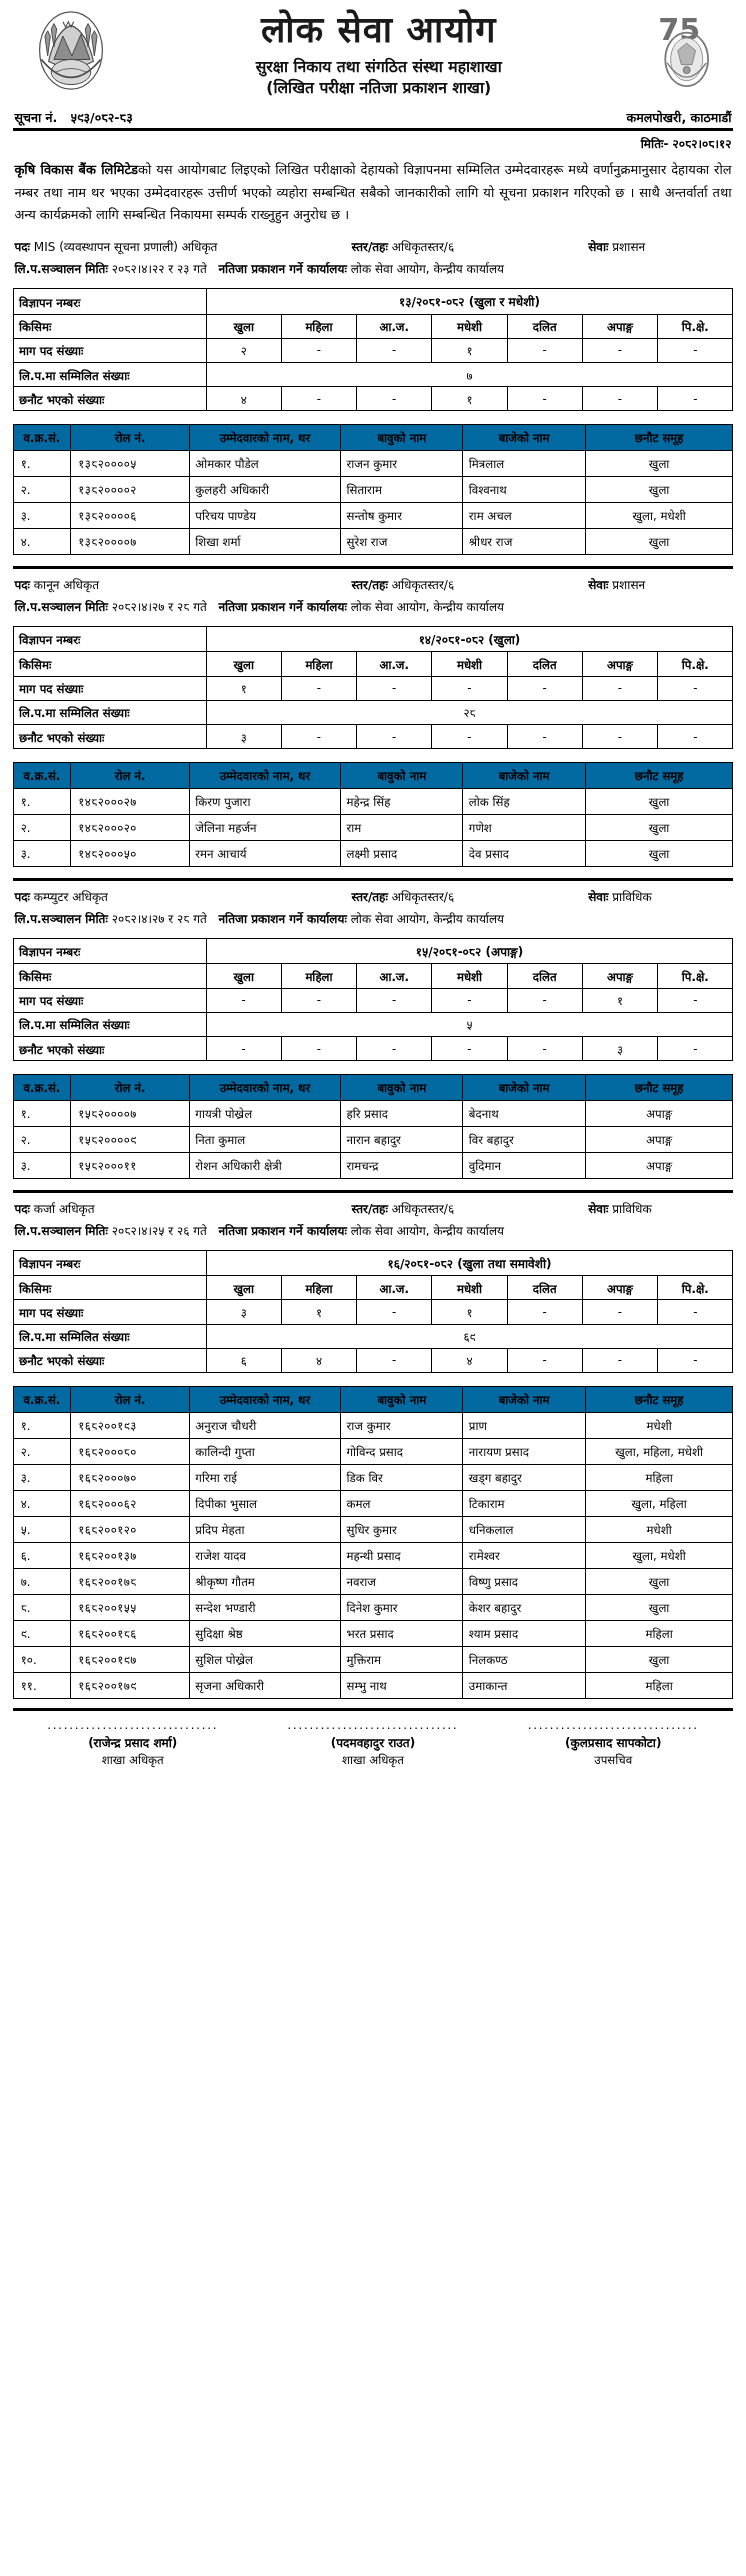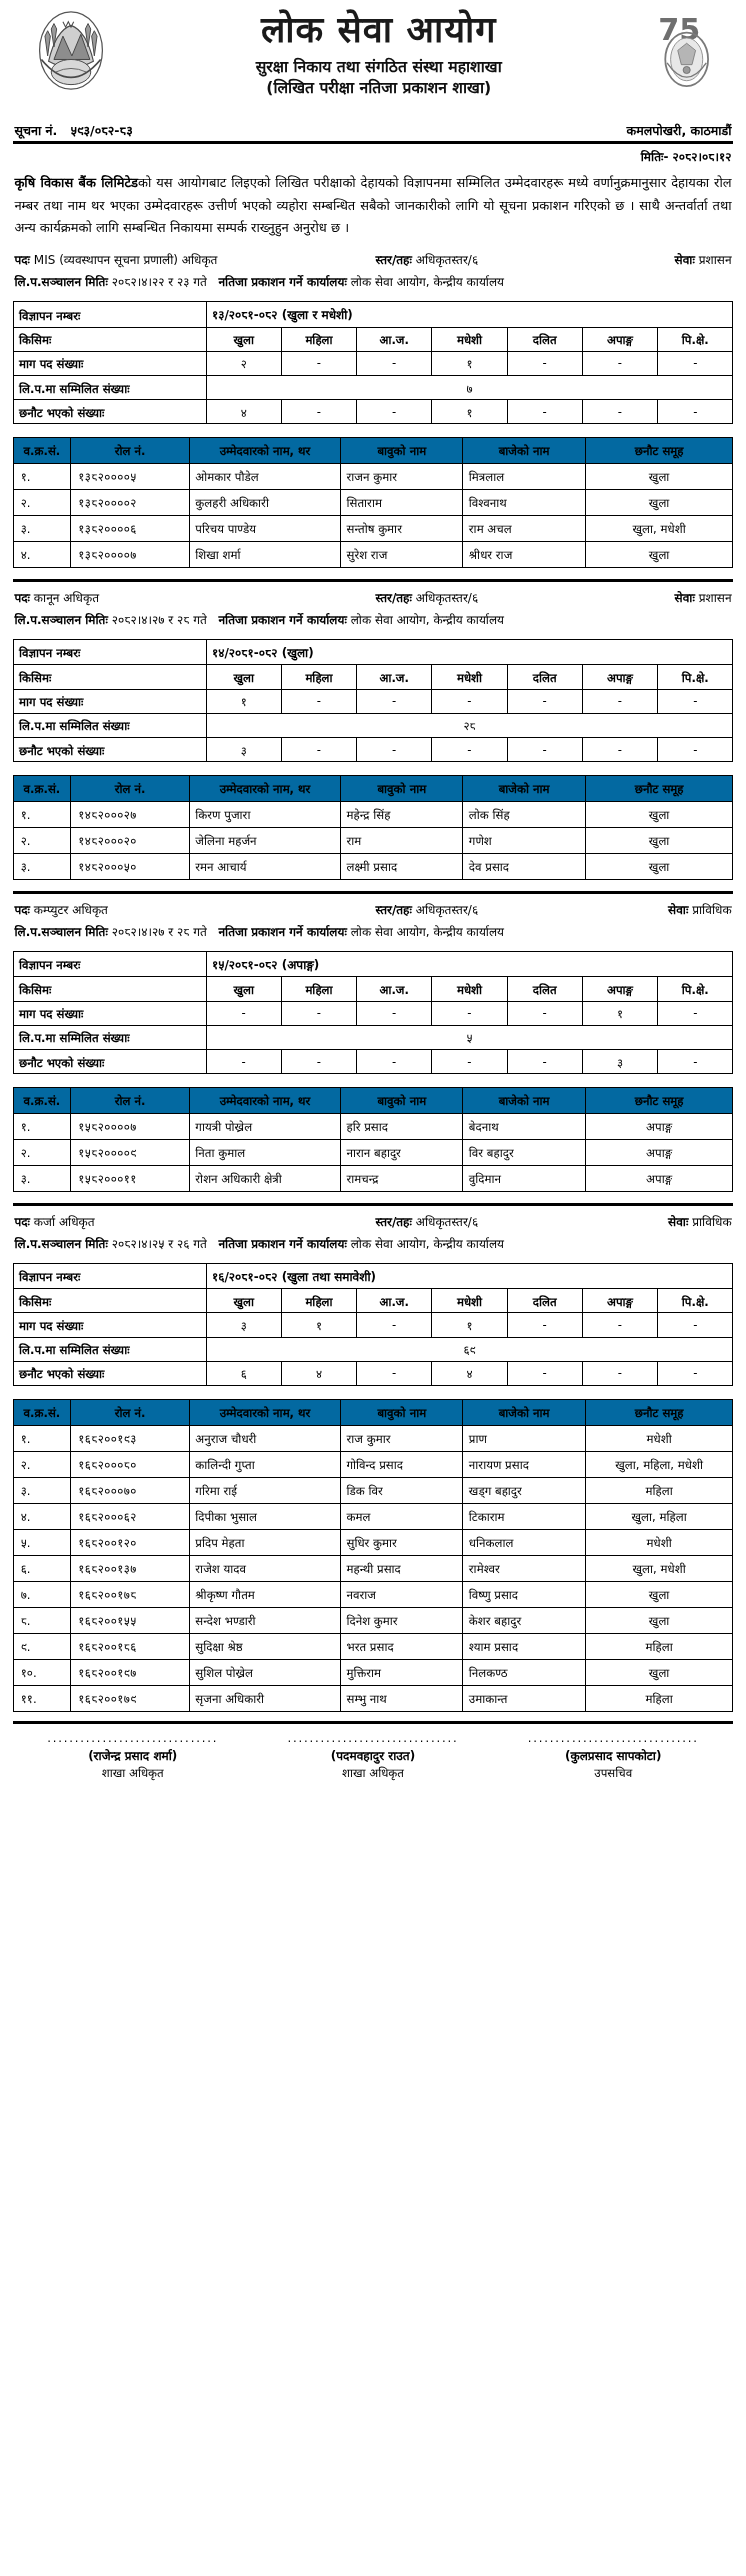--- a/index.html
+++ b/index.html
@@ -65,21 +65,21 @@
     flex: 0 0 66px;
     margin-right: 16px;
   }
 
   .notice-line {
     display: flex;
     justify-content: space-between;
     align-items: baseline;
     font-size: 12.6px;
     font-weight: 600;
-    margin-top: 24px;
+    margin-top: 11px;
     padding: 0 1.8px;
   }
   .rule-double {
     border-top: 2.2px solid #000;
     border-bottom: 0.9px solid #000;
     height: 2.7px;
     margin: 2.7px 0 0 0;
   }
   .date-line {
     text-align: right;
@@ -104,25 +104,24 @@
     border-top: 2.2px solid #000;
     border-bottom: 0.9px solid #000;
     height: 2.7px;
     margin: 10.8px 0 7.2px 0;
   }
   .post-line {
     display: flex;
     font-size: 12px;
     line-height: 1.6;
     padding: 0 1.8px;
-    gap: 24px;
   }
   .post-line .pl-a { flex: 0 0 47%; }
   .post-line .pl-b { flex: 0 0 33%; }
-  .post-line .pl-c { flex: 1 1 auto; text-align: right; }
+  .post-line .pl-c { flex: 1 1 auto; }
   .exam-line {
     font-size: 12px;
     line-height: 1.7;
     padding: 0 1.8px;
     margin-top: 1.8px;
     white-space: nowrap;
   }
   .lbl { font-weight: 700; }
 
   
@@ -141,20 +140,21 @@
     padding: 3.6px 5.4px;
     height: 23.4px;
     vertical-align: middle;
   }
   table.summary td.label {
     font-weight: 700;
     text-align: left;
     width: 193px;
   }
   table.summary td.adno {
+    text-align: center;
     font-weight: 700;
     font-size: 12px;
   }
   table.summary td.kind {
     text-align: center;
     font-weight: 700;
   }
   table.summary td.val {
     text-align: center;
   }

